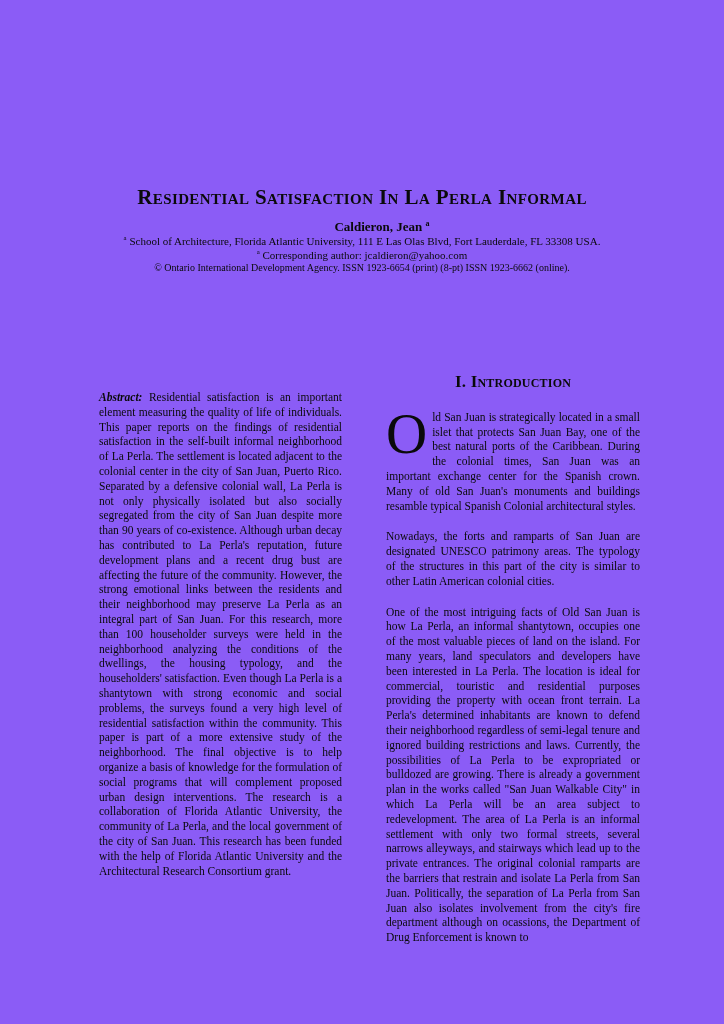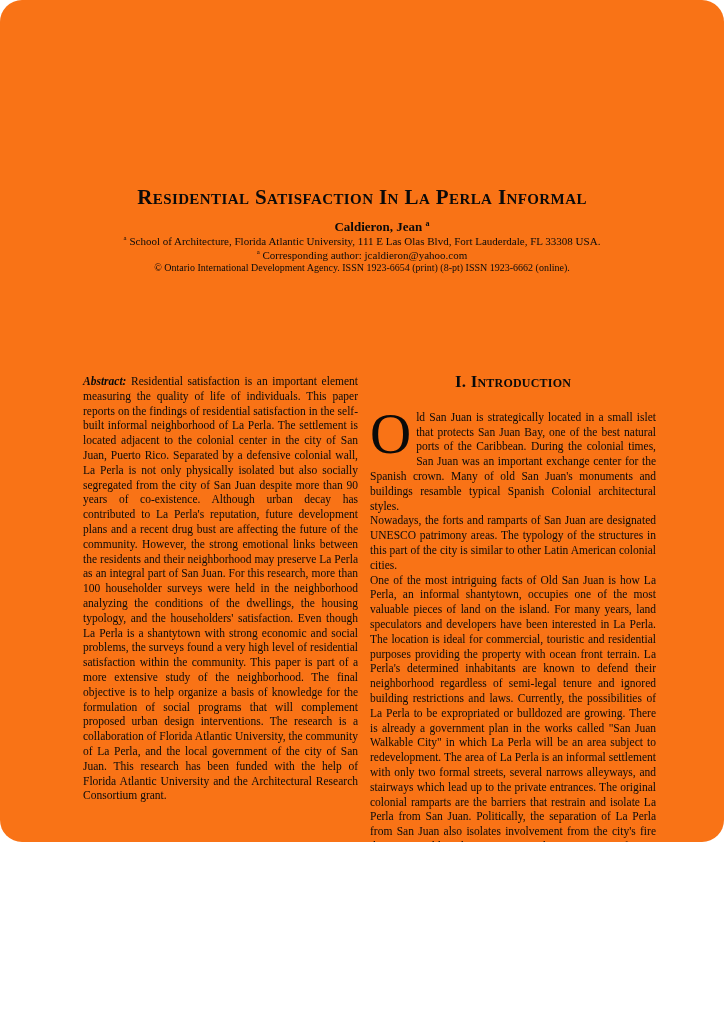--- a/index.html
+++ b/index.html
@@ -1,24 +1,23 @@
 <!DOCTYPE html>
 <html><head>
 <meta charset="utf-8">
 <style>
   html, body { margin: 0; padding: 0; background: #ffffff; }
   .page {
     position: relative;
     width: 724px;
-    height: 842px;
-    background: #f97316;
+    height: 1024px;
+    background: #8b5cf6;
     font-family: "Liberation Serif", "DejaVu Serif", serif;
     color: #0a0a0a;
     overflow: hidden;
-    border-radius: 22px;
   }
   .title-block {
     position: absolute;
     top: 0; left: 0;
     width: 100%;
     text-align: center;
   }
   .title {
     margin: 182px 40px 0;
     font-size: 21px;
@@ -53,21 +52,21 @@
     display: flex;
     gap: 12px;
   }
   .col {
     text-align: justify;
     font-size: 11.5px;
     line-height: 14.8px;
   }
   .col-left  { width: 275px; }
   .col-right { width: 286px; }
-  .para { margin: 0; }
+  .para { margin: 16px; }
   .abstract { margin-bottom: 9px; }
   .lead-label { font-weight: bold; font-style: italic; }
   .section-heading {
     margin: 1px 0 20px;
     text-align: center;
     font-size: 17px;
     font-weight: bold;
     font-variant: small-caps;
     letter-spacing: 0.2px;
   }

